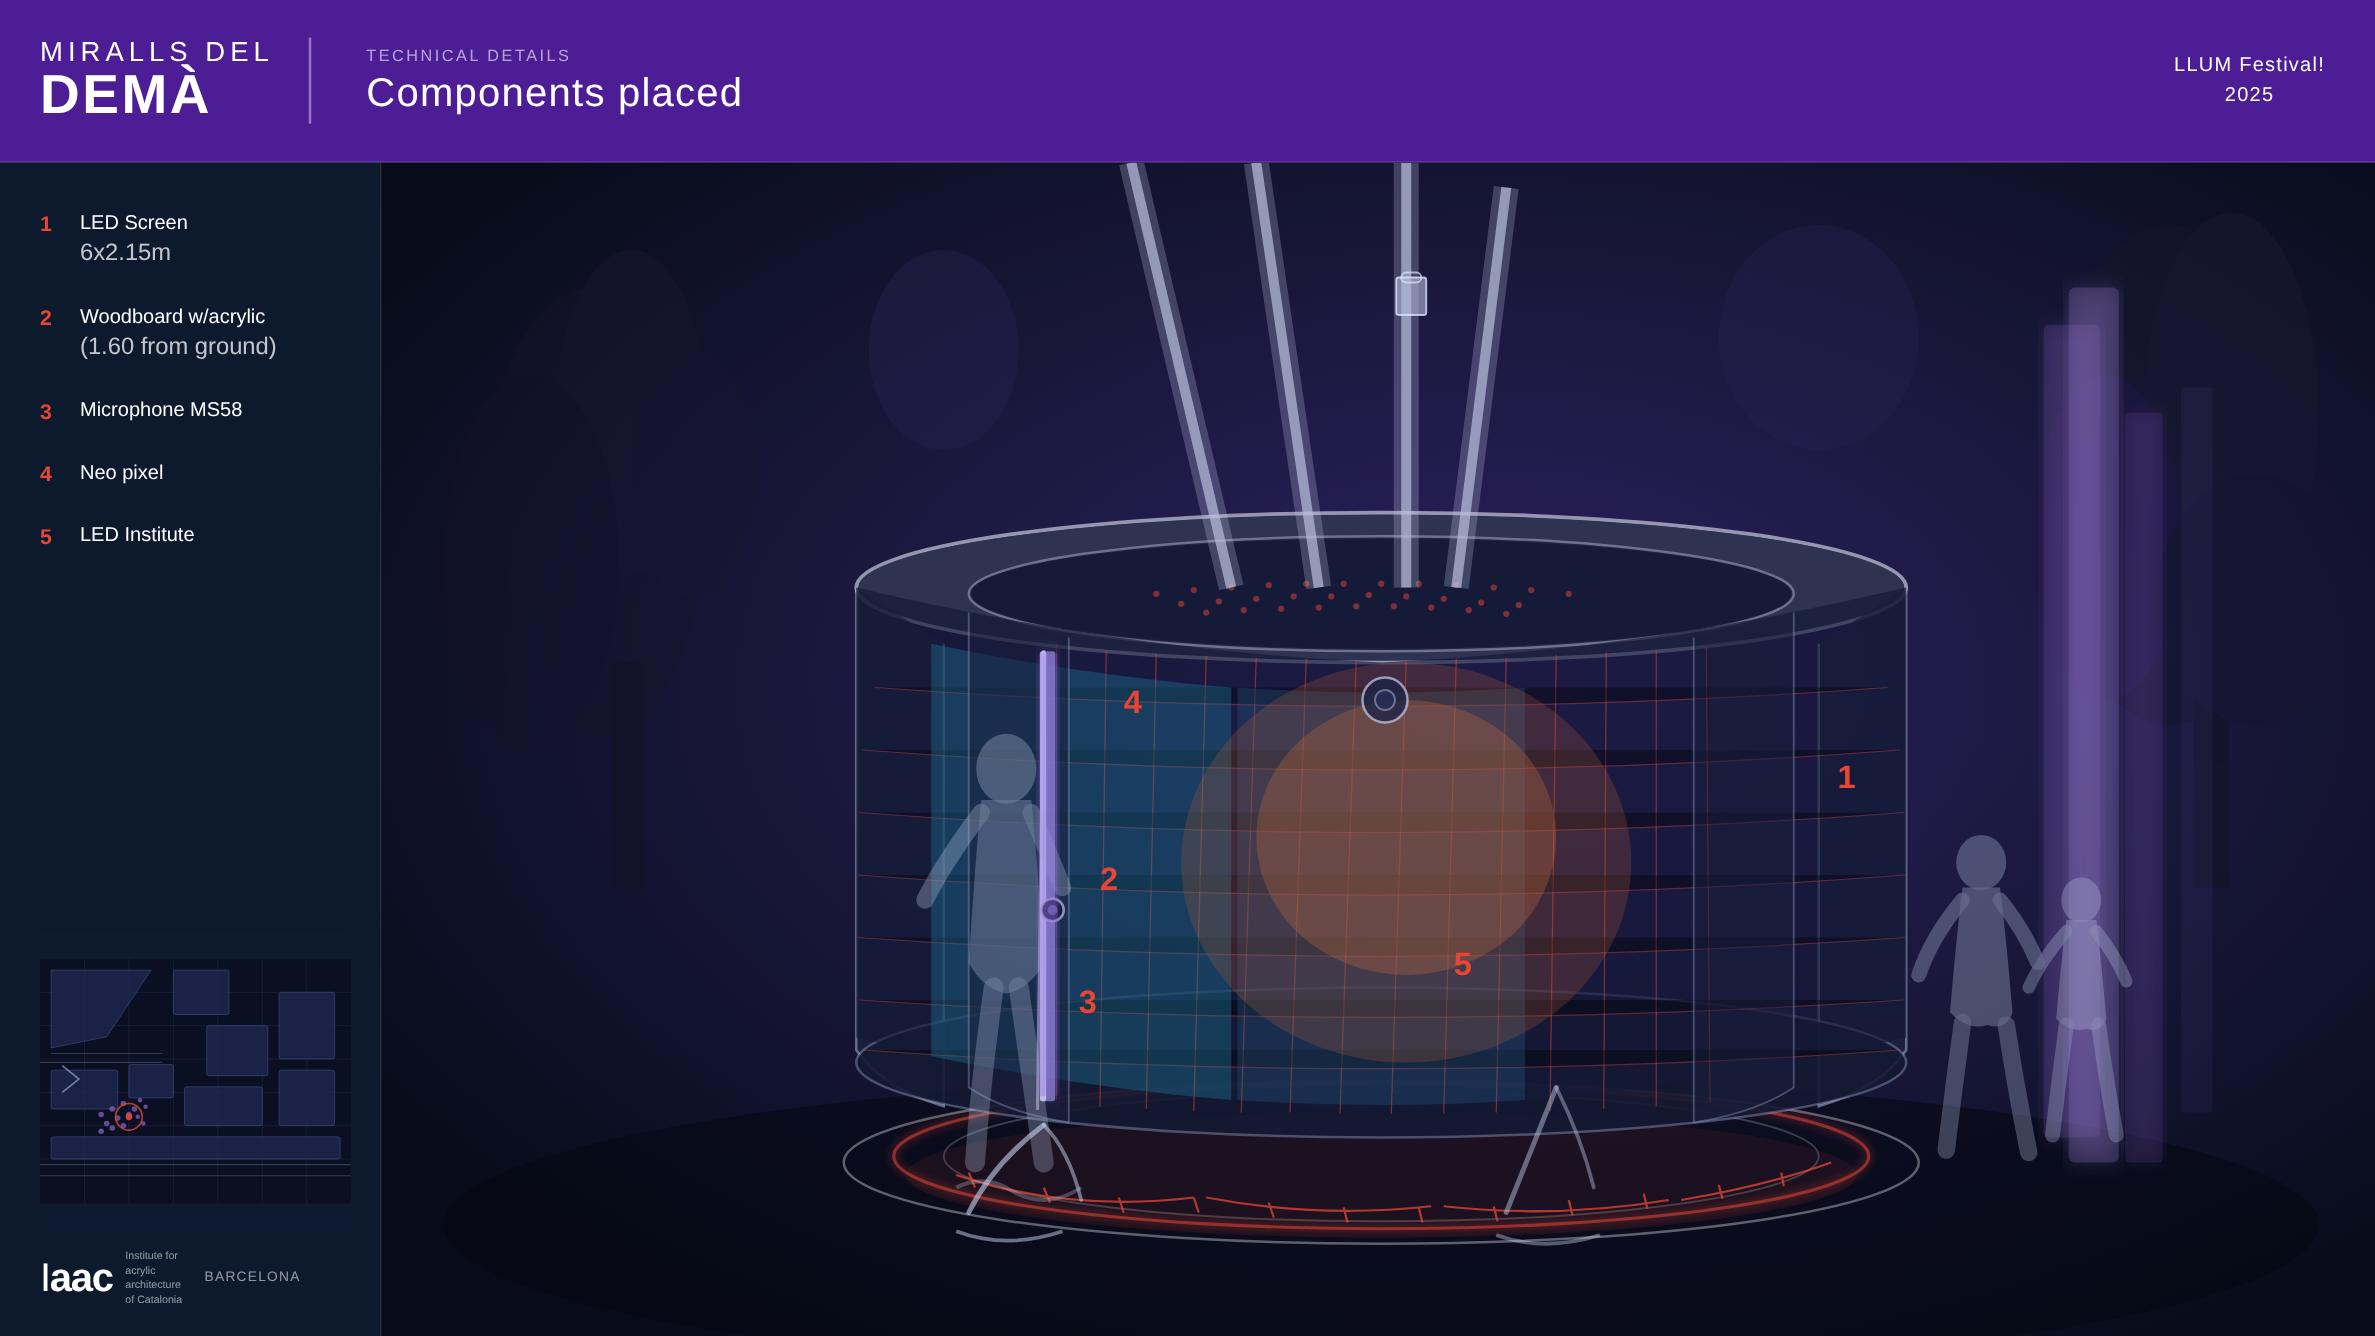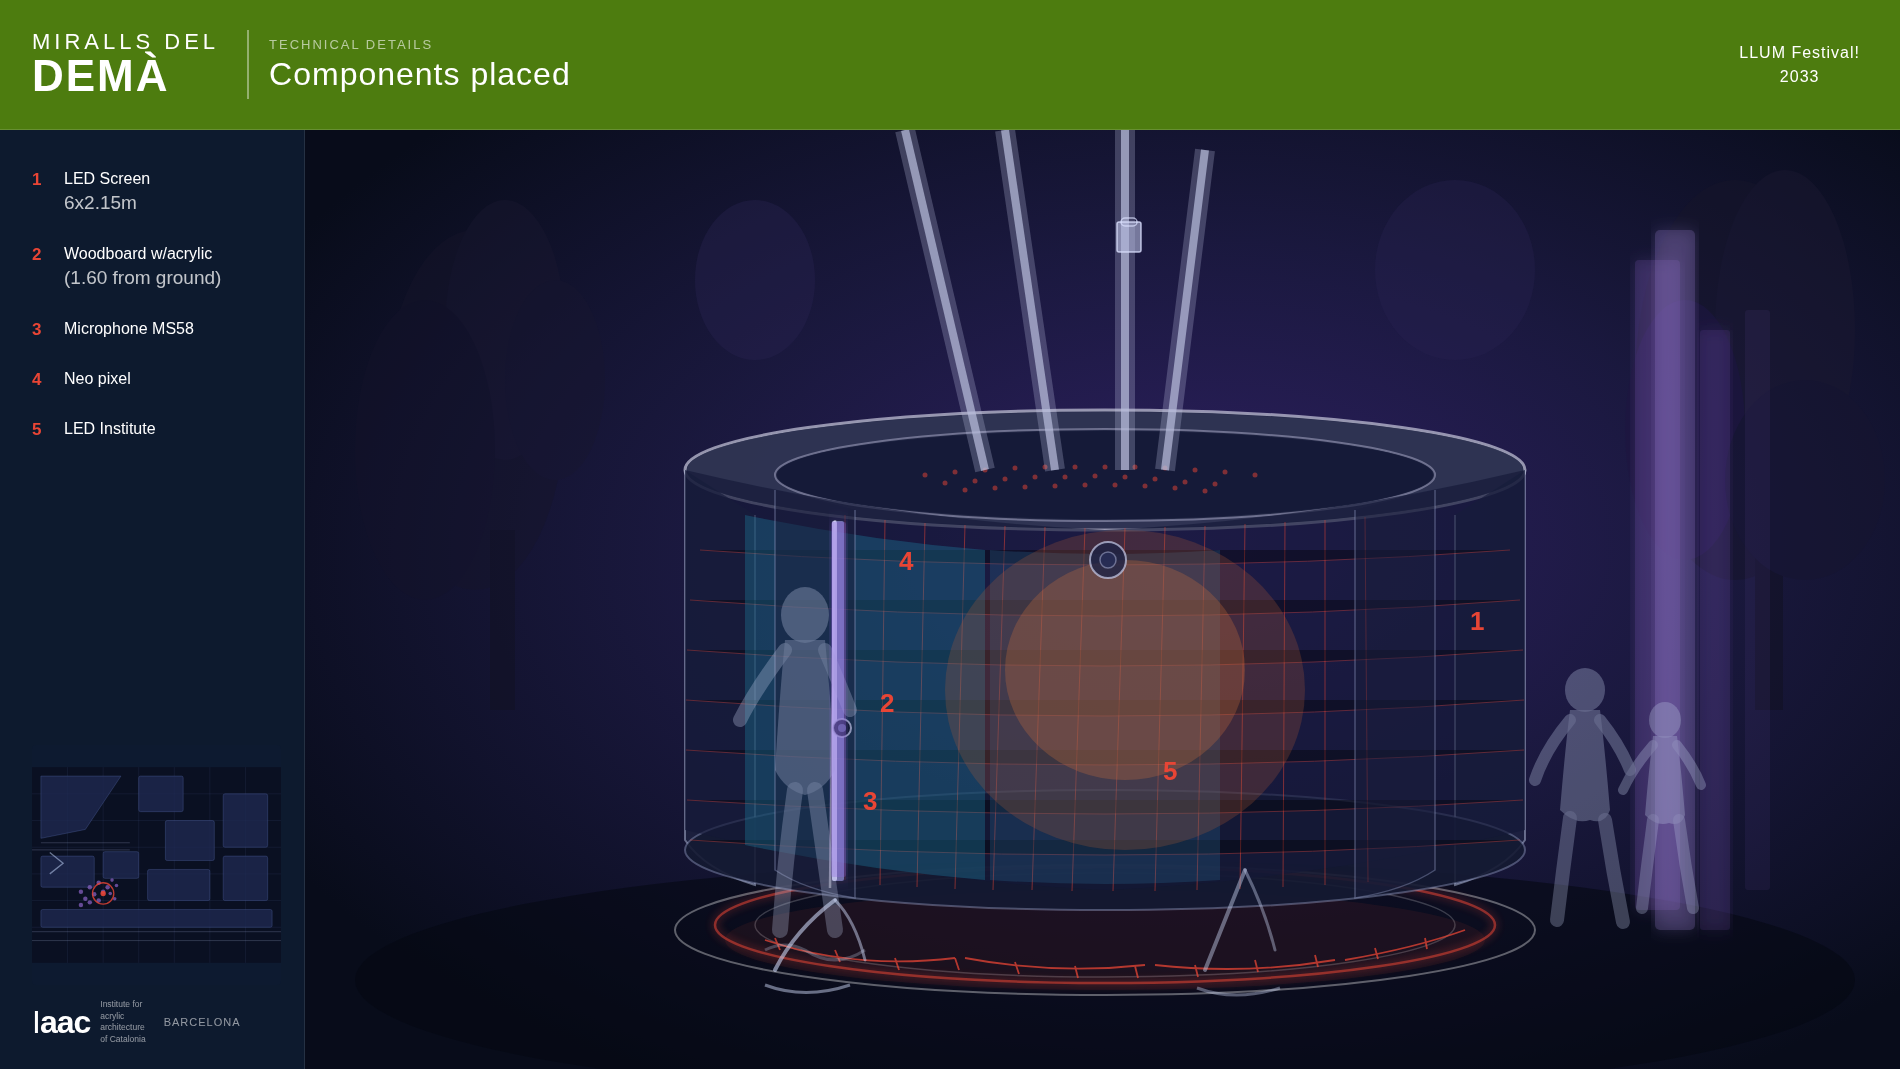--- a/index.html
+++ b/index.html
@@ -10,21 +10,21 @@
       font-family: 'Arial', sans-serif;
       background: #0d1a2e;
       display: flex;
       flex-direction: column;
     }
 
     
     #header {
       display: flex;
       align-items: center;
-      background: #4d7c0f;
+      background: #4c1d95;
       padding: 18px 32px;
       height: 130px;
       border-bottom: 1px solid rgba(255,255,255,0.15);
       position: relative;
       z-index: 10;
     }
     #logo-area {
       display: flex;
       align-items: center;
       gap: 0;
@@ -41,21 +41,21 @@
       letter-spacing: 4px;
       text-transform: uppercase;
     }
     #logo-bottom {
       font-size: 44px;
       font-weight: 900;
       letter-spacing: 2px;
       text-transform: uppercase;
     }
     #header-subtitle {
-      padding-left: 20px;
+      padding-left: 44px;
     }
     #technical-label {
       font-size: 13px;
       color: rgba(255,255,255,0.6);
       letter-spacing: 2px;
       text-transform: uppercase;
       margin-bottom: 4px;
     }
     #page-title {
       font-size: 32px;
@@ -204,21 +204,21 @@
       <div id="logo-top">MIRALLS DEL</div>
       <div id="logo-bottom">DEMÀ</div>
     </div>
     <div id="header-subtitle">
       <div id="technical-label">TECHNICAL DETAILS</div>
       <div id="page-title">Components placed</div>
     </div>
   </div>
   <div id="festival-info">
     <div>LLUM Festival!</div>
-    <div>2033</div>
+    <div>2025</div>
   </div>
 </div>
 
 <div id="main">
 
   <div id="sidebar">
     <div id="sidebar-border"></div>
 
     <ul class="component-list" id="component-list-ul">
     <li class="component-item">

